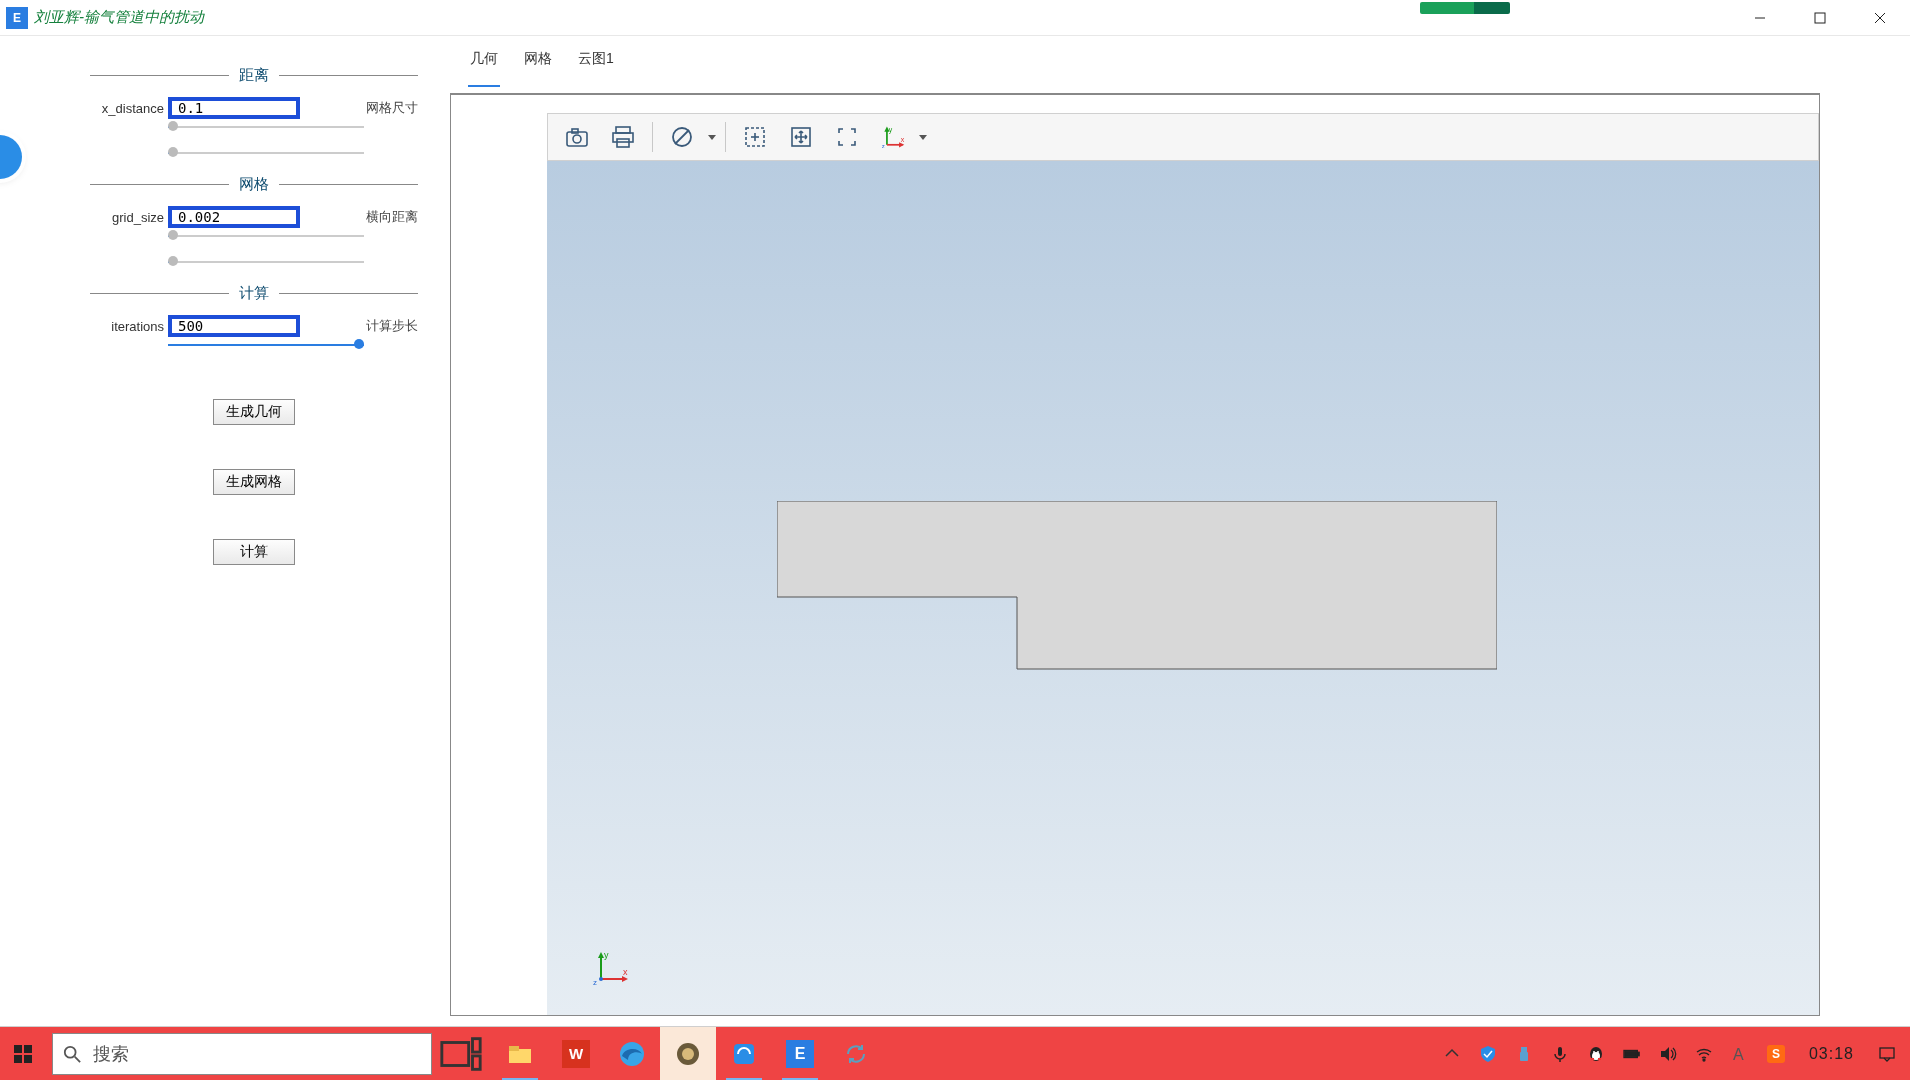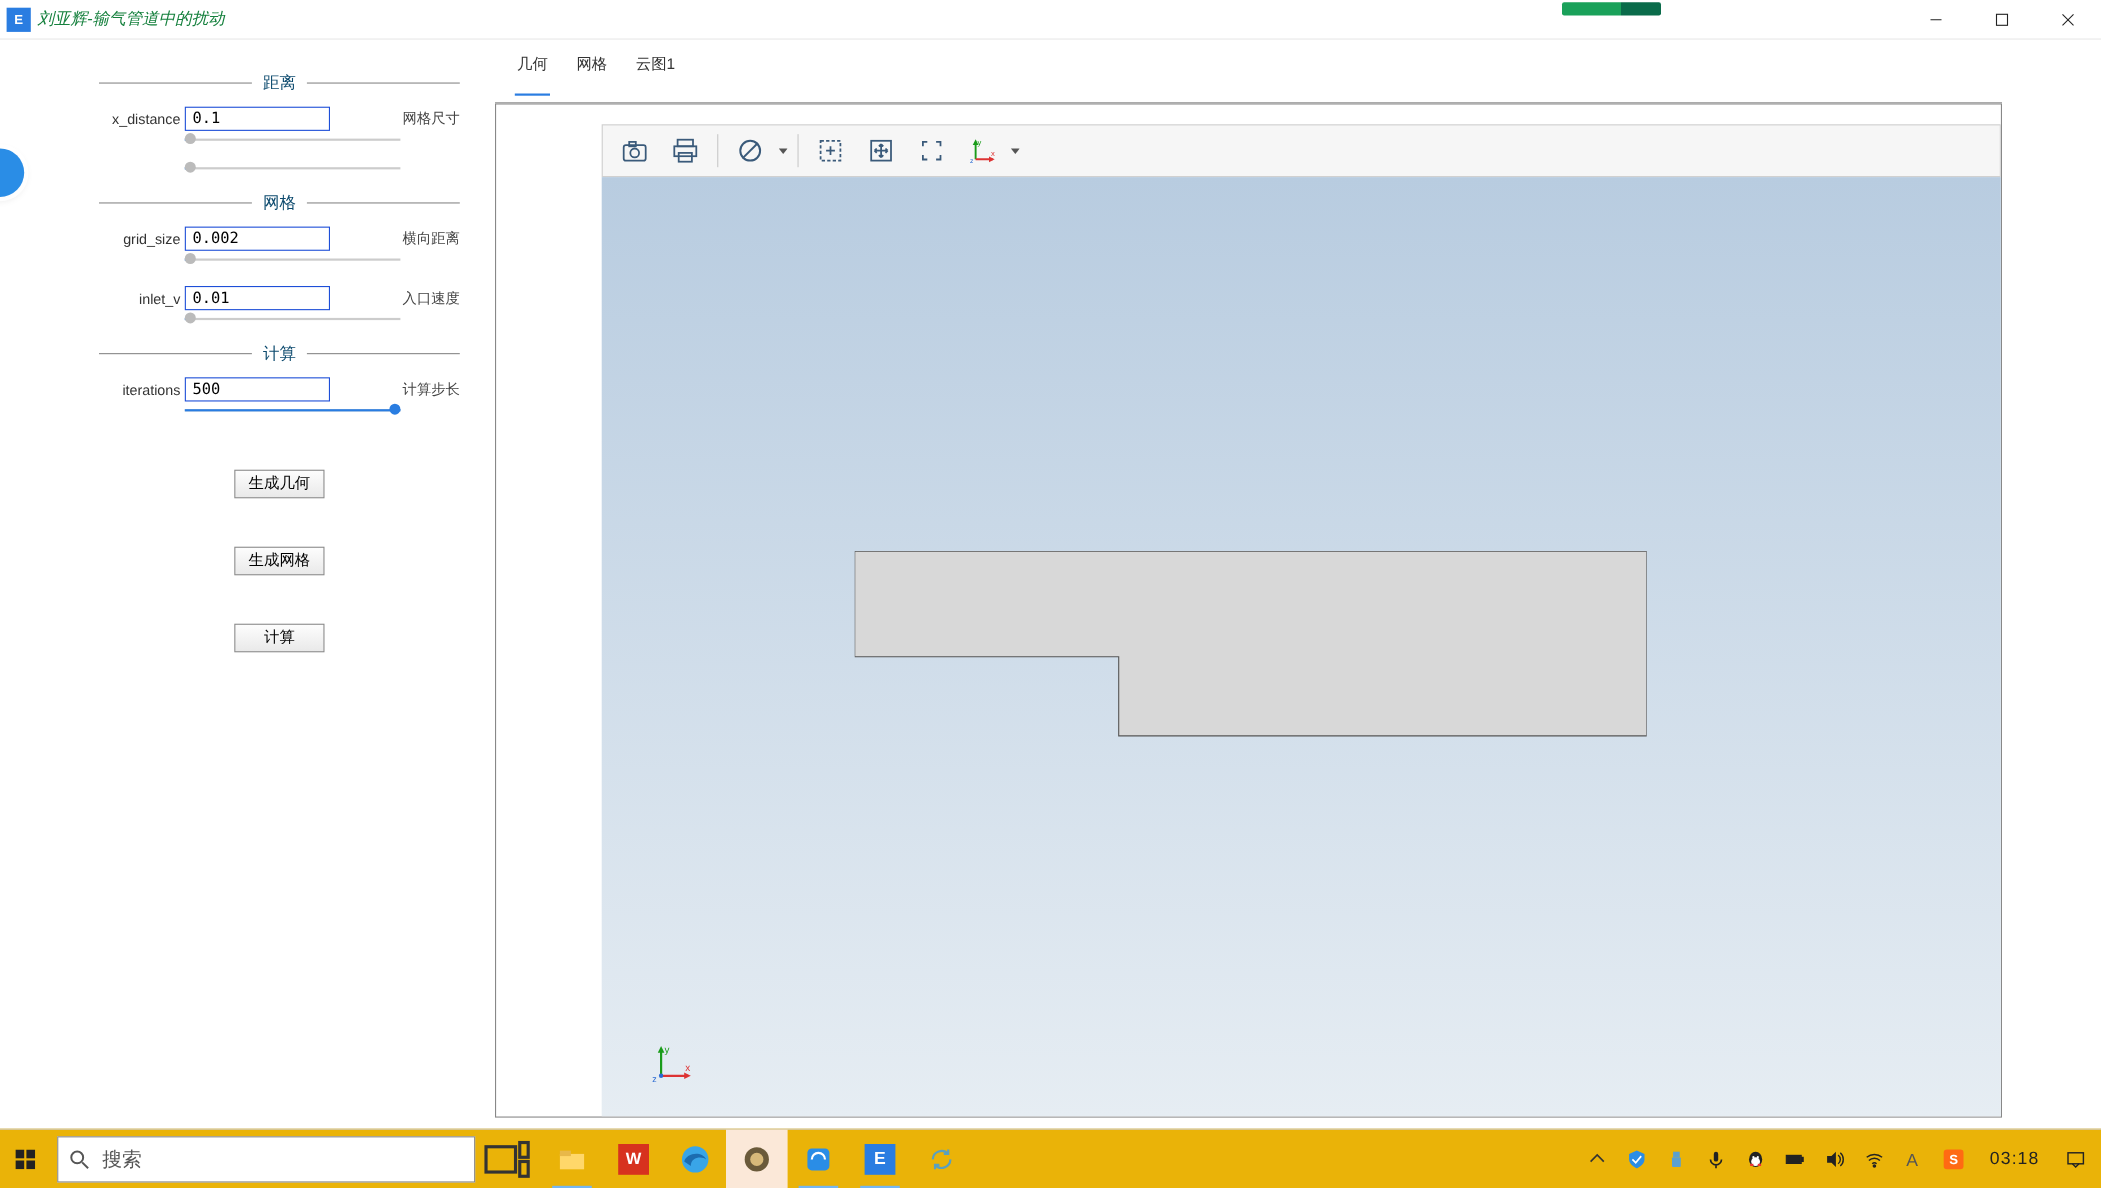--- a/index.html
+++ b/index.html
@@ -22,21 +22,21 @@
 .sidebar { width:450px; padding:22px 32px 0 90px; }
 .canvas-wrap { flex:1; padding:10px 90px 10px 0; display:flex; flex-direction:column; }
 
 
 .sec-title { display:flex; align-items:center; margin:8px 0 10px; }
 .sec-title .line { flex:1; height:1px; background:#888; }
 .sec-title .txt { padding:0 10px; font-size:15px; color:#0c4a6e; }
 
 .param-row { display:flex; align-items:center; margin-bottom:2px; height:26px; }
 .param-row .plabel { width:78px; font-size:13px; color:#333; text-align:right; padding-right:4px; }
-.param-row input[type=text] { width:132px; height:22px; border:1px solid #1d4ed8; padding:1px 6px; font-family:monospace; font-size:14px; }
+.param-row input[type=text] { width:132px; height:22px; border:4px solid #1d4ed8; padding:1px 6px; font-family:monospace; font-size:14px; }
 .param-row .rlabel { margin-left:auto; font-size:13px; color:#444; }
 .slider-row { margin:0 0 18px 78px; width:196px; }
 .slider { position:relative; height:8px; }
 .slider .track { position:absolute; left:0; right:0; top:3px; height:2px; background:#ccc; }
 .slider .fill { position:absolute; left:0; top:3px; height:2px; background:#2a7de1; }
 .slider .thumb { position:absolute; top:-2px; width:10px; height:10px; border-radius:50%; background:#bbb; }
 .slider .thumb.active { background:#2a7de1; }
 
 .btn-col { display:flex; flex-direction:column; align-items:center; gap:44px; margin-top:50px; }
 .btn { width:82px; height:26px; background:linear-gradient(#fdfdfd,#e9e9e9); border:1px solid #8a8a8a; font-size:14px; cursor:pointer; }
@@ -58,21 +58,21 @@
 .viewport { flex:1; margin:0 0 0 96px; width:calc(100% - 96px); background:linear-gradient(180deg,#b8cce0 0%, #e6edf3 100%); position:relative; }
 
 
 .geom { position:absolute; }
 .geom rect, .geom polygon { fill:#d8d8d8; stroke:#555; stroke-width:1; }
 
 .axis-big { position:absolute; right:803px; top:2px; pointer-events:none; }
 .axis-small { position:absolute; left:44px; bottom:24px; }
 
 
-.taskbar { position:absolute; left:0; right:0; bottom:0; height:54px; background:#eab308; border-top:1px solid #cfcfcf; display:flex; align-items:center; }
+.taskbar { position:absolute; left:0; right:0; bottom:0; height:54px; background:#ef4444; border-top:1px solid #cfcfcf; display:flex; align-items:center; }
 .taskbar .start { width:46px; height:54px; display:flex; align-items:center; justify-content:center; cursor:pointer; }
 .taskbar .start svg { width:18px; height:18px; fill:#222; }
 .taskbar .search { flex:0 0 380px; height:42px; margin:0 6px; background:#fff; border:1px solid #888; display:flex; align-items:center; padding:0 10px; gap:12px;}
 .taskbar .search svg { width:18px; height:18px; stroke:#555; fill:none; stroke-width:2;}
 .taskbar .search .stext { font-size:18px; color:#555; }
 .taskbar .tview { width:46px; height:54px; display:flex; align-items:center; justify-content:center; cursor:pointer; }
 .taskbar .apps { display:flex; margin-left:8px; }
 .taskbar .app { width:56px; height:54px; display:flex; align-items:center; justify-content:center; cursor:pointer; position:relative;}
 .taskbar .app.active { background:#fbe8d8; }
 .taskbar .app .dot { position:absolute; bottom:0; left:10px; right:10px; height:3px; background:#76b6f0; display:none;}
@@ -154,25 +154,20 @@
       <div class="rlabel">横向距离</div>
     </div>
     <div class="slider-row">
         <div class="slider">
           <div class="track"></div>
           <div class="fill" style="width:2%"></div>
           <div class="thumb" style="left:0%"></div>
         </div>
       </div>
 
-    <div class="param-row">
-      <div class="plabel">inlet_v</div>
-      <input type="text" value="0.01" style="">
-      <div class="rlabel">入口速度</div>
-    </div>
     <div class="slider-row">
         <div class="slider">
           <div class="track"></div>
           <div class="fill" style="width:2%"></div>
           <div class="thumb" style="left:0%"></div>
         </div>
       </div>
 
     <div class="sec-title">
       <div class="line"></div>

